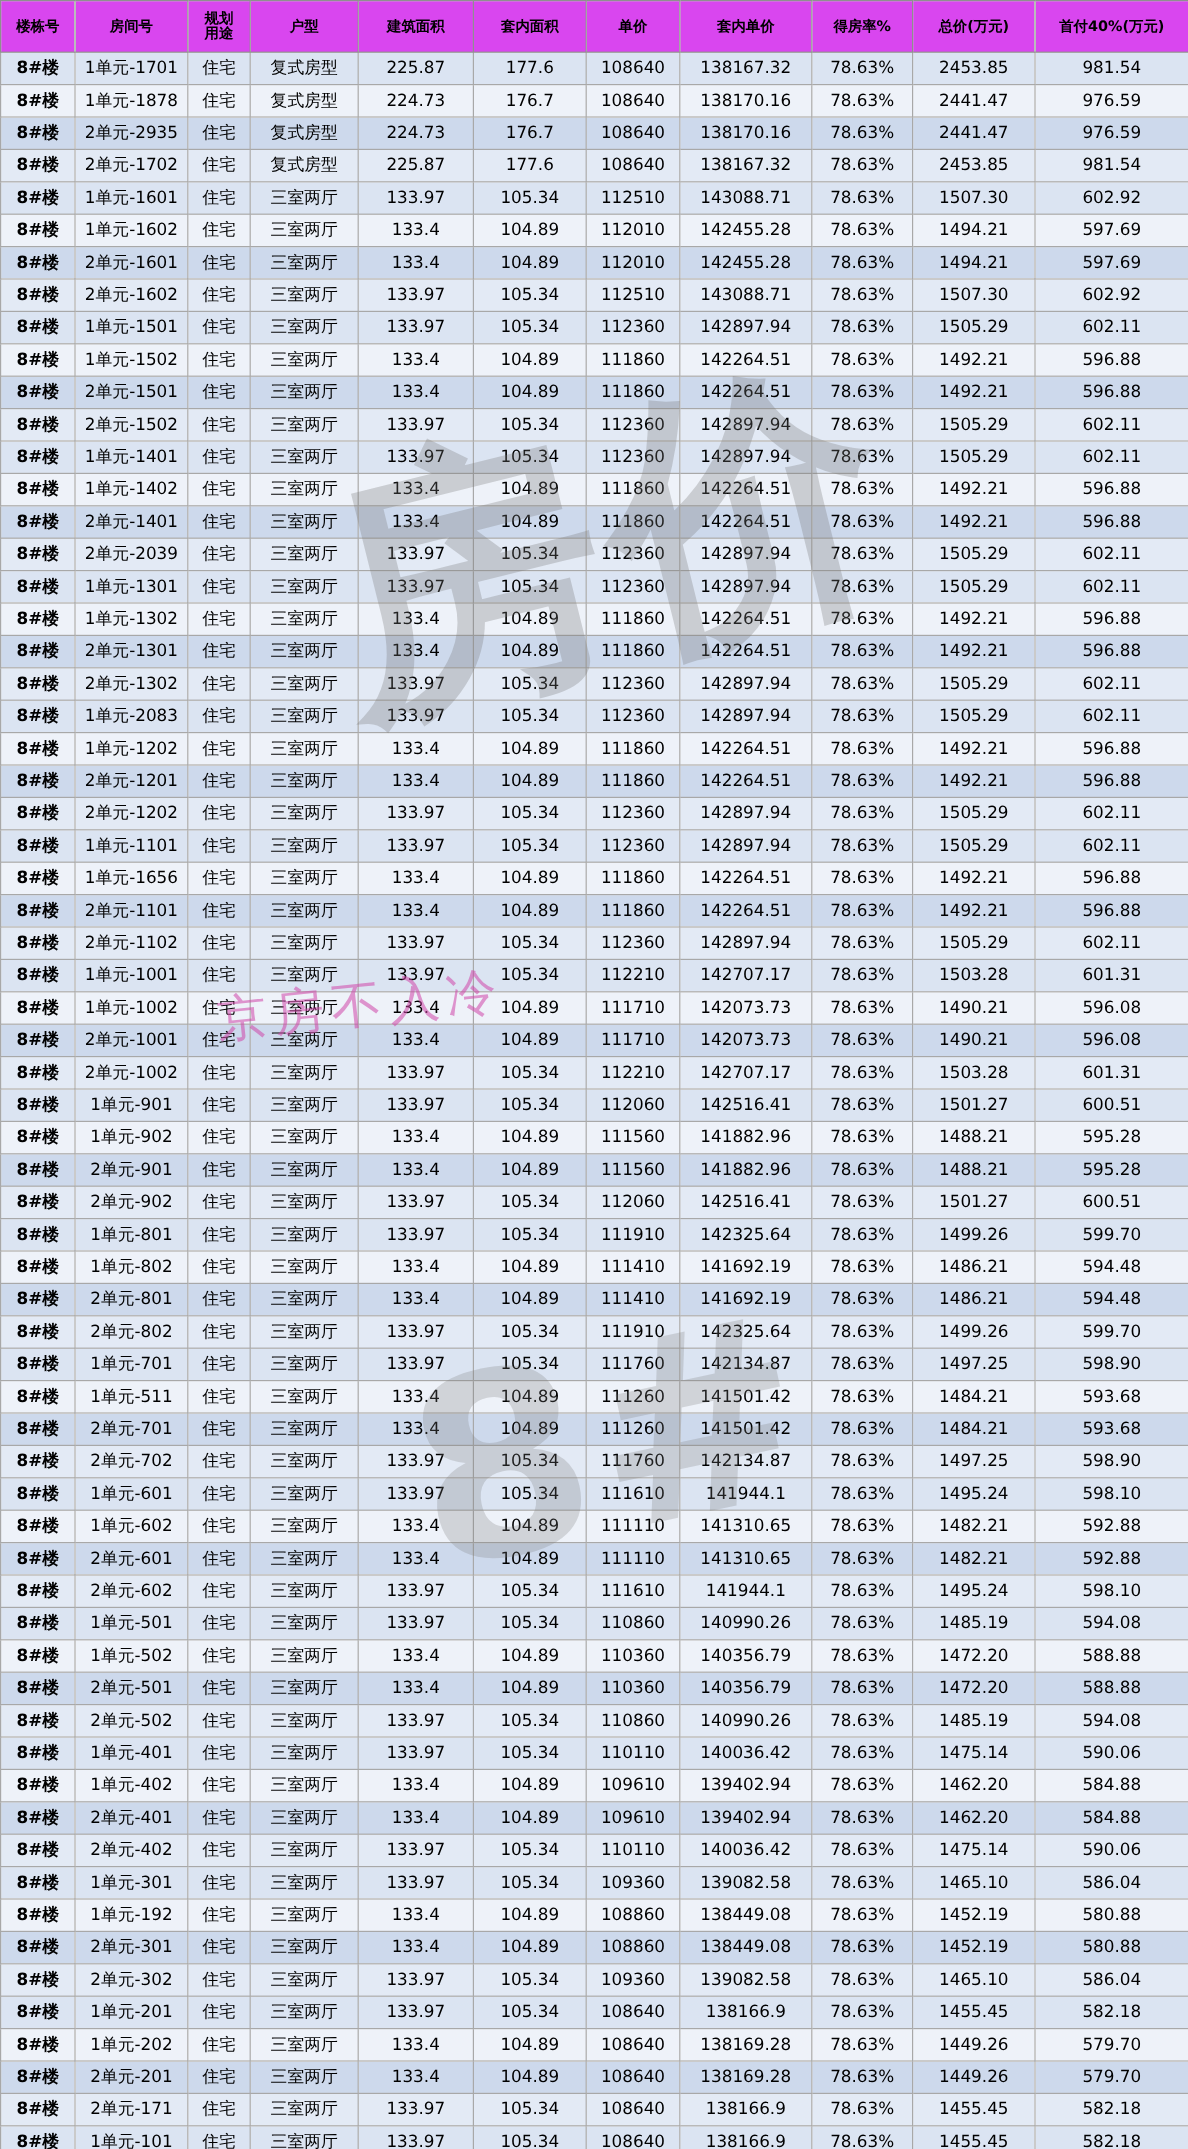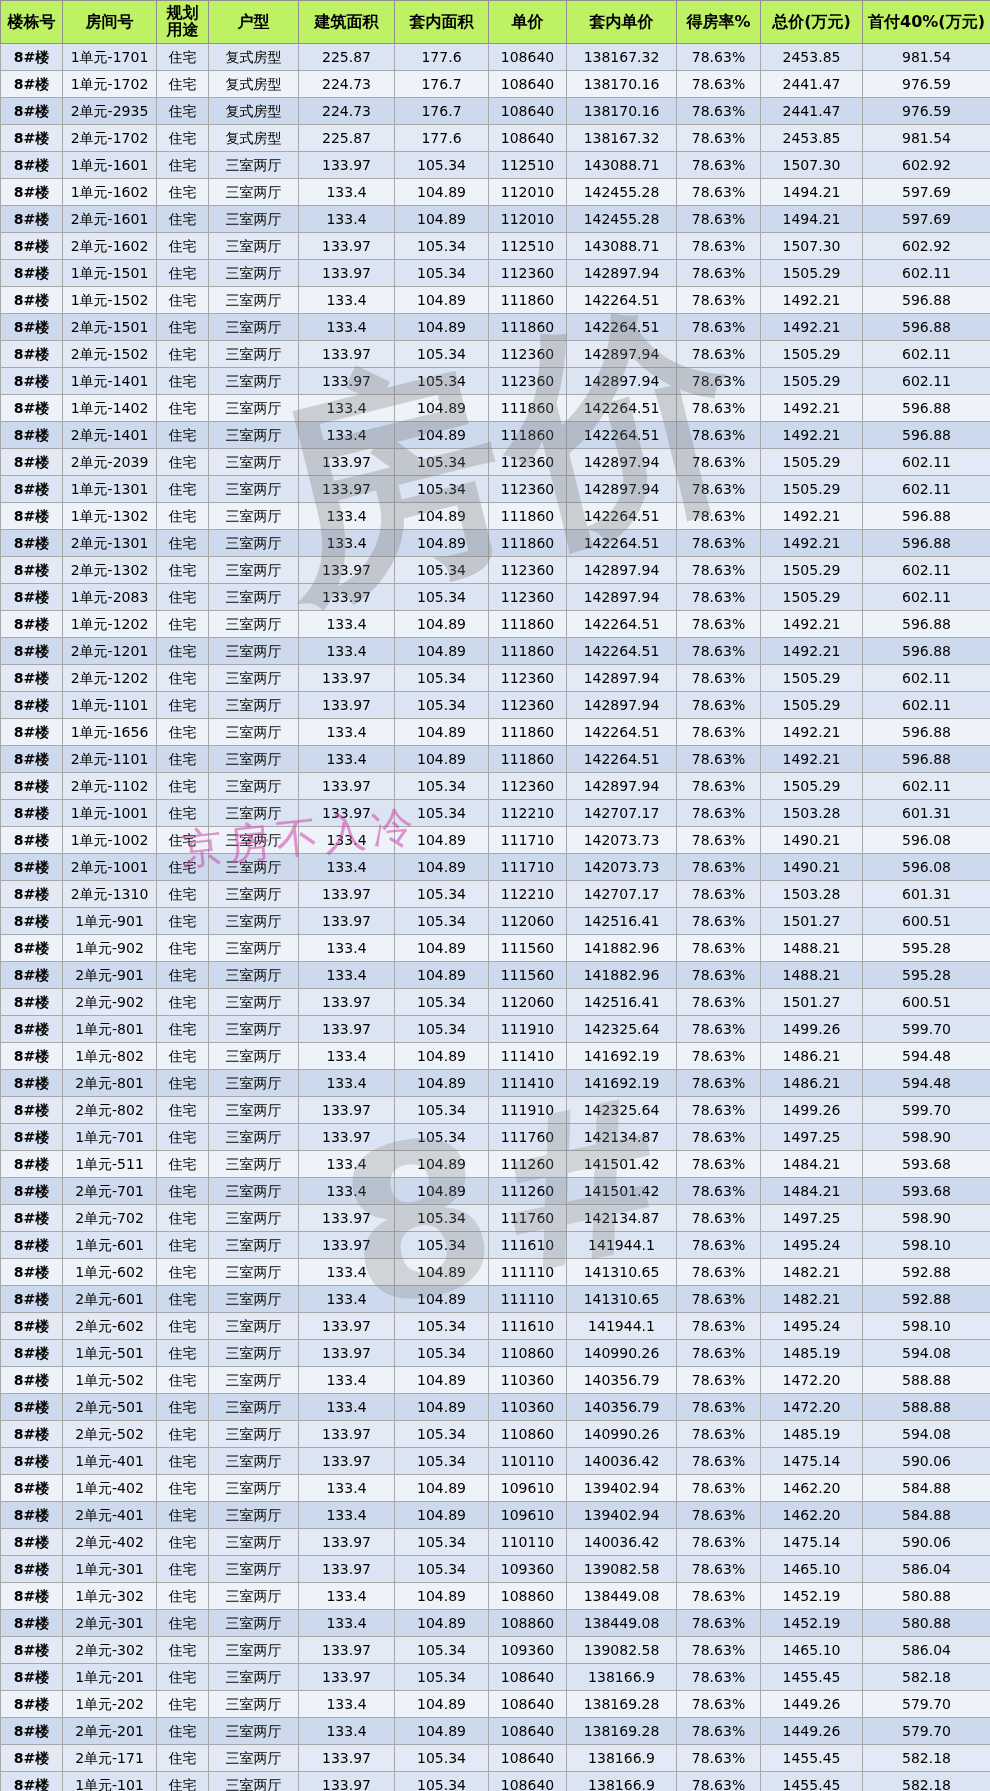--- a/index.html
+++ b/index.html
@@ -43,23 +43,23 @@
     line-height: 1.15;
     height: 24px;
     padding: 1px 4px;
     text-align: center;
     color: #000000;
     white-space: nowrap;
     overflow: hidden;
     background-clip: padding-box;
   }
   table.price-table thead th {
-    background: #bef264;
+    background: #d946ef;
     font-weight: bold;
-    font-size: 16px;
+    font-size: 12px;
     height: 40px;
     vertical-align: middle;
     border: 1px solid #8f8f8f;
   }
   table.price-table thead th .hdr-two-line {
     display: block;
     line-height: 1.05;
   }
   tbody tr.band-a td { background: #dbe4f2; }
   tbody tr.band-b td { background: #eef2f9; }
@@ -178,21 +178,21 @@
           <td class="num">225.87</td>
           <td class="num">177.6</td>
           <td class="num">108640</td>
           <td class="num">138167.32</td>
           <td class="num">78.63%</td>
           <td class="num">2453.85</td>
           <td class="num">981.54</td>
         </tr>
         <tr class="band-b">
           <td class="col-building">8#楼</td>
-          <td>1单元-1702</td>
+          <td>1单元-1878</td>
           <td>住宅</td>
           <td>复式房型</td>
           <td class="num">224.73</td>
           <td class="num">176.7</td>
           <td class="num">108640</td>
           <td class="num">138170.16</td>
           <td class="num">78.63%</td>
           <td class="num">2441.47</td>
           <td class="num">976.59</td>
         </tr>
@@ -568,21 +568,21 @@
           <td class="num">133.4</td>
           <td class="num">104.89</td>
           <td class="num">111710</td>
           <td class="num">142073.73</td>
           <td class="num">78.63%</td>
           <td class="num">1490.21</td>
           <td class="num">596.08</td>
         </tr>
         <tr class="band-d">
           <td class="col-building">8#楼</td>
-          <td>2单元-1310</td>
+          <td>2单元-1002</td>
           <td>住宅</td>
           <td>三室两厅</td>
           <td class="num">133.97</td>
           <td class="num">105.34</td>
           <td class="num">112210</td>
           <td class="num">142707.17</td>
           <td class="num">78.63%</td>
           <td class="num">1503.28</td>
           <td class="num">601.31</td>
         </tr>
@@ -906,21 +906,21 @@
           <td class="num">133.97</td>
           <td class="num">105.34</td>
           <td class="num">109360</td>
           <td class="num">139082.58</td>
           <td class="num">78.63%</td>
           <td class="num">1465.10</td>
           <td class="num">586.04</td>
         </tr>
         <tr class="band-b">
           <td class="col-building">8#楼</td>
-          <td>1单元-302</td>
+          <td>1单元-192</td>
           <td>住宅</td>
           <td>三室两厅</td>
           <td class="num">133.4</td>
           <td class="num">104.89</td>
           <td class="num">108860</td>
           <td class="num">138449.08</td>
           <td class="num">78.63%</td>
           <td class="num">1452.19</td>
           <td class="num">580.88</td>
         </tr>

